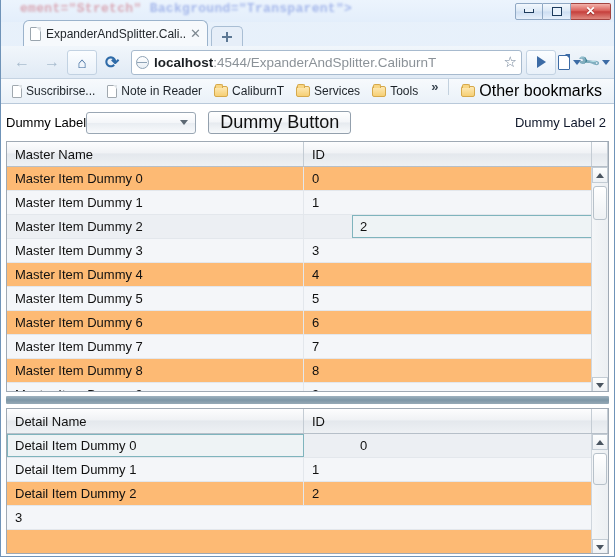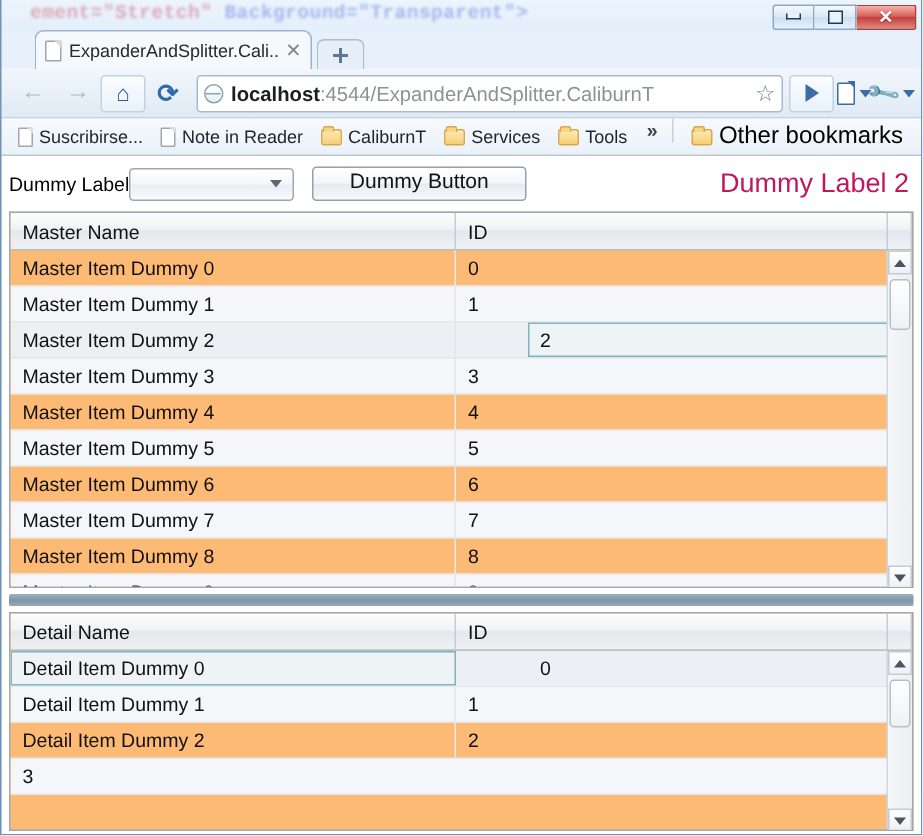--- a/index.html
+++ b/index.html
@@ -222,26 +222,26 @@
     border:1px solid #9aa7b4; border-radius:3px;
     background:linear-gradient(180deg,#ffffff 0%,#f4f6f9 48%,#e9edf2 52%,#f8fafc 100%);
     display:flex; align-items:center; justify-content:flex-end; padding-right:7px;
   }
   #combo .cv{ flex:1 1 auto; font-size:12px; color:#222; padding-left:5px; }
   #combo .ccaret{
     width:0;height:0;border-left:4px solid transparent;border-right:4px solid transparent;
     border-top:5px solid #5c6873;
   }
   #dummyButton{
-    margin-left:12px; height:23px; padding:0 24px;
+    margin-left:12px; height:23px; padding:0 11px;
     border:1px solid #93a0ad; border-radius:3px;
     background:linear-gradient(180deg,#ffffff 0%,#f3f5f8 48%,#e6eaef 52%,#f7f9fb 100%);
-    display:flex; align-items:flex-start; font-size:14px; color:#111;
-  }
-  #dummyLabel2{ margin-left:auto; font-size:18px; color:#be185d; padding-right:3px; }
+    display:flex; align-items:flex-start; font-size:18px; color:#111;
+  }
+  #dummyLabel2{ margin-left:auto; font-size:13px; color:#0f172a; padding-right:3px; }
 
   
   .grid{
     position:absolute; left:0; width:603px;
     border:1px solid #9fa9b4; background:#fdba74; overflow:hidden;
   }
   #masterGrid{ top:33px; height:251px; }
   #detailGrid{ top:300px; height:146px; }
 
   .grid .hdr{

